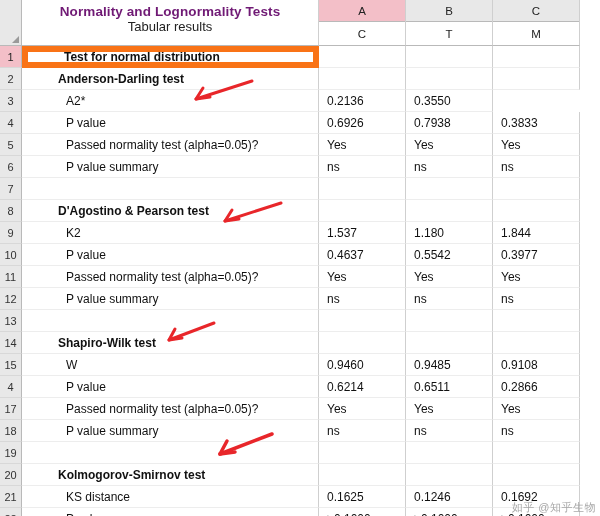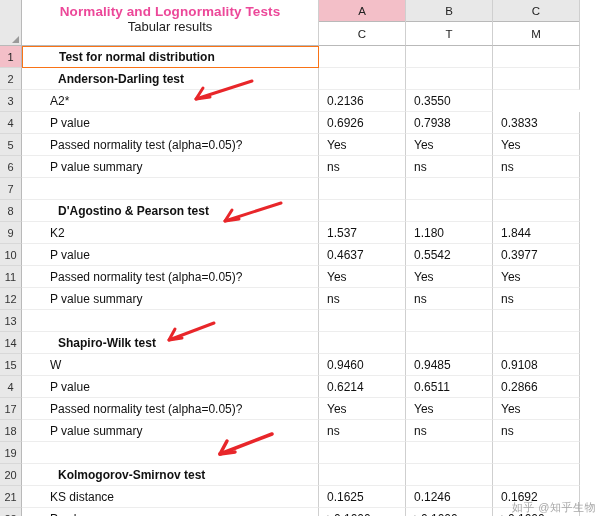--- a/index.html
+++ b/index.html
@@ -40,21 +40,21 @@
     border-bottom: 7px solid #9a9a9a;
   }
   .titleband-title {
     width: 297px; flex: 0 0 297px;
     border-bottom: 1px solid #b9b9b9;
     border-right: 1px solid #cfcfcf;
     text-align: center;
     padding-top: 4px;
   }
   .titleband-title .t1 {
-    color: #ec4899;
+    color: #701a75;
     font-weight: bold;
     font-size: 13.5px;
     letter-spacing: 0.1px;
   }
   .titleband-title .t2 {
     color: #222222;
     font-size: 13px;
     margin-top: 0;
   }
   .colhead {
@@ -101,25 +101,25 @@
     width: 297px; flex: 0 0 297px;
     border-right: 1px solid #cfcfcf;
     border-bottom: 1px solid #ededed;
     display: flex; align-items: center;
     font-size: 12px;
     color: #111;
     padding-left: 8px;
     position: relative;
     white-space: nowrap;
   }
-  .cell-label.ind1 { padding-left: 28px; }
+  .cell-label.ind1 { padding-left: 44px; }
   .cell-label.hdr  { padding-left: 36px; font-weight: bold; text-align: right; }
   .cell-label.top  { padding-left: 36px; font-weight: bold; }
   .cell-label.selected {
-    border: 1px solid #f97316;
+    border: 6px solid #f97316;
     background: #ffffff;
   }
   .cell-data {
     width: 87px; flex: 0 0 87px;
     border-right: 1px solid #cfcfcf;
     border-bottom: 1px solid #ededed;
     display: flex; align-items: center;
     font-size: 12px;
     color: #111;
     padding-left: 8px;

